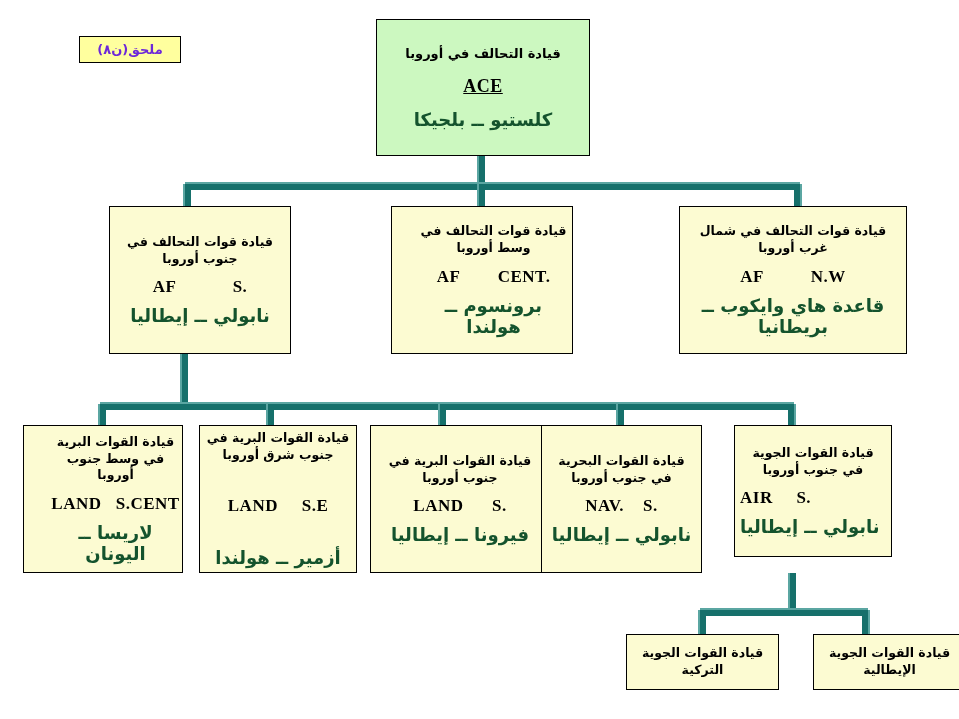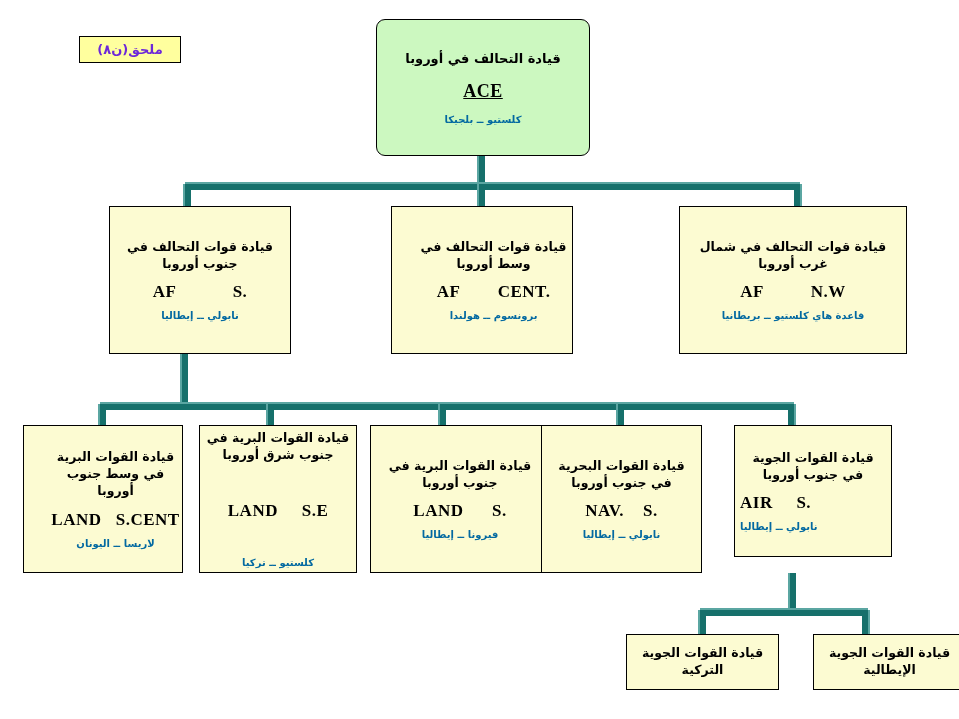--- a/index.html
+++ b/index.html
@@ -67,29 +67,29 @@
     color: #000000;
     font-weight: bold;
     font-family: "Liberation Serif", "DejaVu Serif", serif;
     font-size: 17px;
     letter-spacing: 0.5px;
     direction: ltr;
     white-space: pre;
     margin: 10px 0 8px 0;
   }
   .node .loc {
-    color: #0369a1;
-    font-weight: bold;
-    font-size: 10px;
+    color: #14532d;
+    font-weight: bold;
+    font-size: 18px;
     direction: rtl;
     text-decoration: none;
   }
 
   
-  #node-ace          { left: 376px; top: 19px;  width: 214px; height: 137px; border-radius: 9px; }
+  #node-ace          { left: 376px; top: 19px;  width: 214px; height: 137px; }
   #node-ace .ar-title{ font-size: 13px; }
   #node-ace .code    { font-size: 18px; margin: 14px 0 12px 0; text-decoration: underline; }
 
   #node-afsouth      { left: 101px; top: 206px; width: 182px; height: 148px; margin-left: 8px; }
   #node-afcent       { left: 391px; top: 206px; width: 182px; height: 148px; padding-left: 28px; }
   #node-afnw         { left: 679px; top: 206px; width: 228px; height: 148px; align-items: center; }
 
   #node-landscent    { left: 23px;  top: 425px; width: 160px; height: 148px; padding-left: 30px; }
   #node-landse       { left: 199px; top: 425px; width: 158px; height: 148px; justify-content: space-between; }
   #node-lands        { left: 370px; top: 425px; width: 180px; height: 148px; }
@@ -161,33 +161,33 @@
 
   <div class="node" id="node-afcent">
     <div class="ar-title">قيادة قوات التحالف في وسط أوروبا</div>
     <div class="code">AF        CENT.</div>
     <div class="loc">برونسوم ــ هولندا</div>
   </div>
 
   <div class="node" id="node-afnw">
     <div class="ar-title">قيادة قوات التحالف في شمال غرب أوروبا</div>
     <div class="code">AF          N.W</div>
-    <div class="loc">قاعدة هاي كلستيو ــ بريطانيا</div>
+    <div class="loc">قاعدة هاي وايكوب ــ بريطانيا</div>
   </div>
 
   <div class="node" id="node-landscent">
     <div class="ar-title">قيادة القوات البرية في وسط جنوب أوروبا</div>
     <div class="code">LAND   S.CENT</div>
     <div class="loc">لاريسا ــ اليونان</div>
   </div>
 
   <div class="node" id="node-landse">
     <div class="ar-title">قيادة القوات البرية في جنوب شرق أوروبا</div>
     <div class="code">LAND     S.E</div>
-    <div class="loc">كلستيو ــ تركيا</div>
+    <div class="loc">أزمير ــ هولندا</div>
   </div>
 
   <div class="node" id="node-lands">
     <div class="ar-title">قيادة القوات البرية في جنوب أوروبا</div>
     <div class="code">LAND      S.</div>
     <div class="loc">فيرونا ــ إيطاليا</div>
   </div>
 
   <div class="node" id="node-navs">
     <div class="ar-title">قيادة القوات البحرية في جنوب أوروبا</div>

